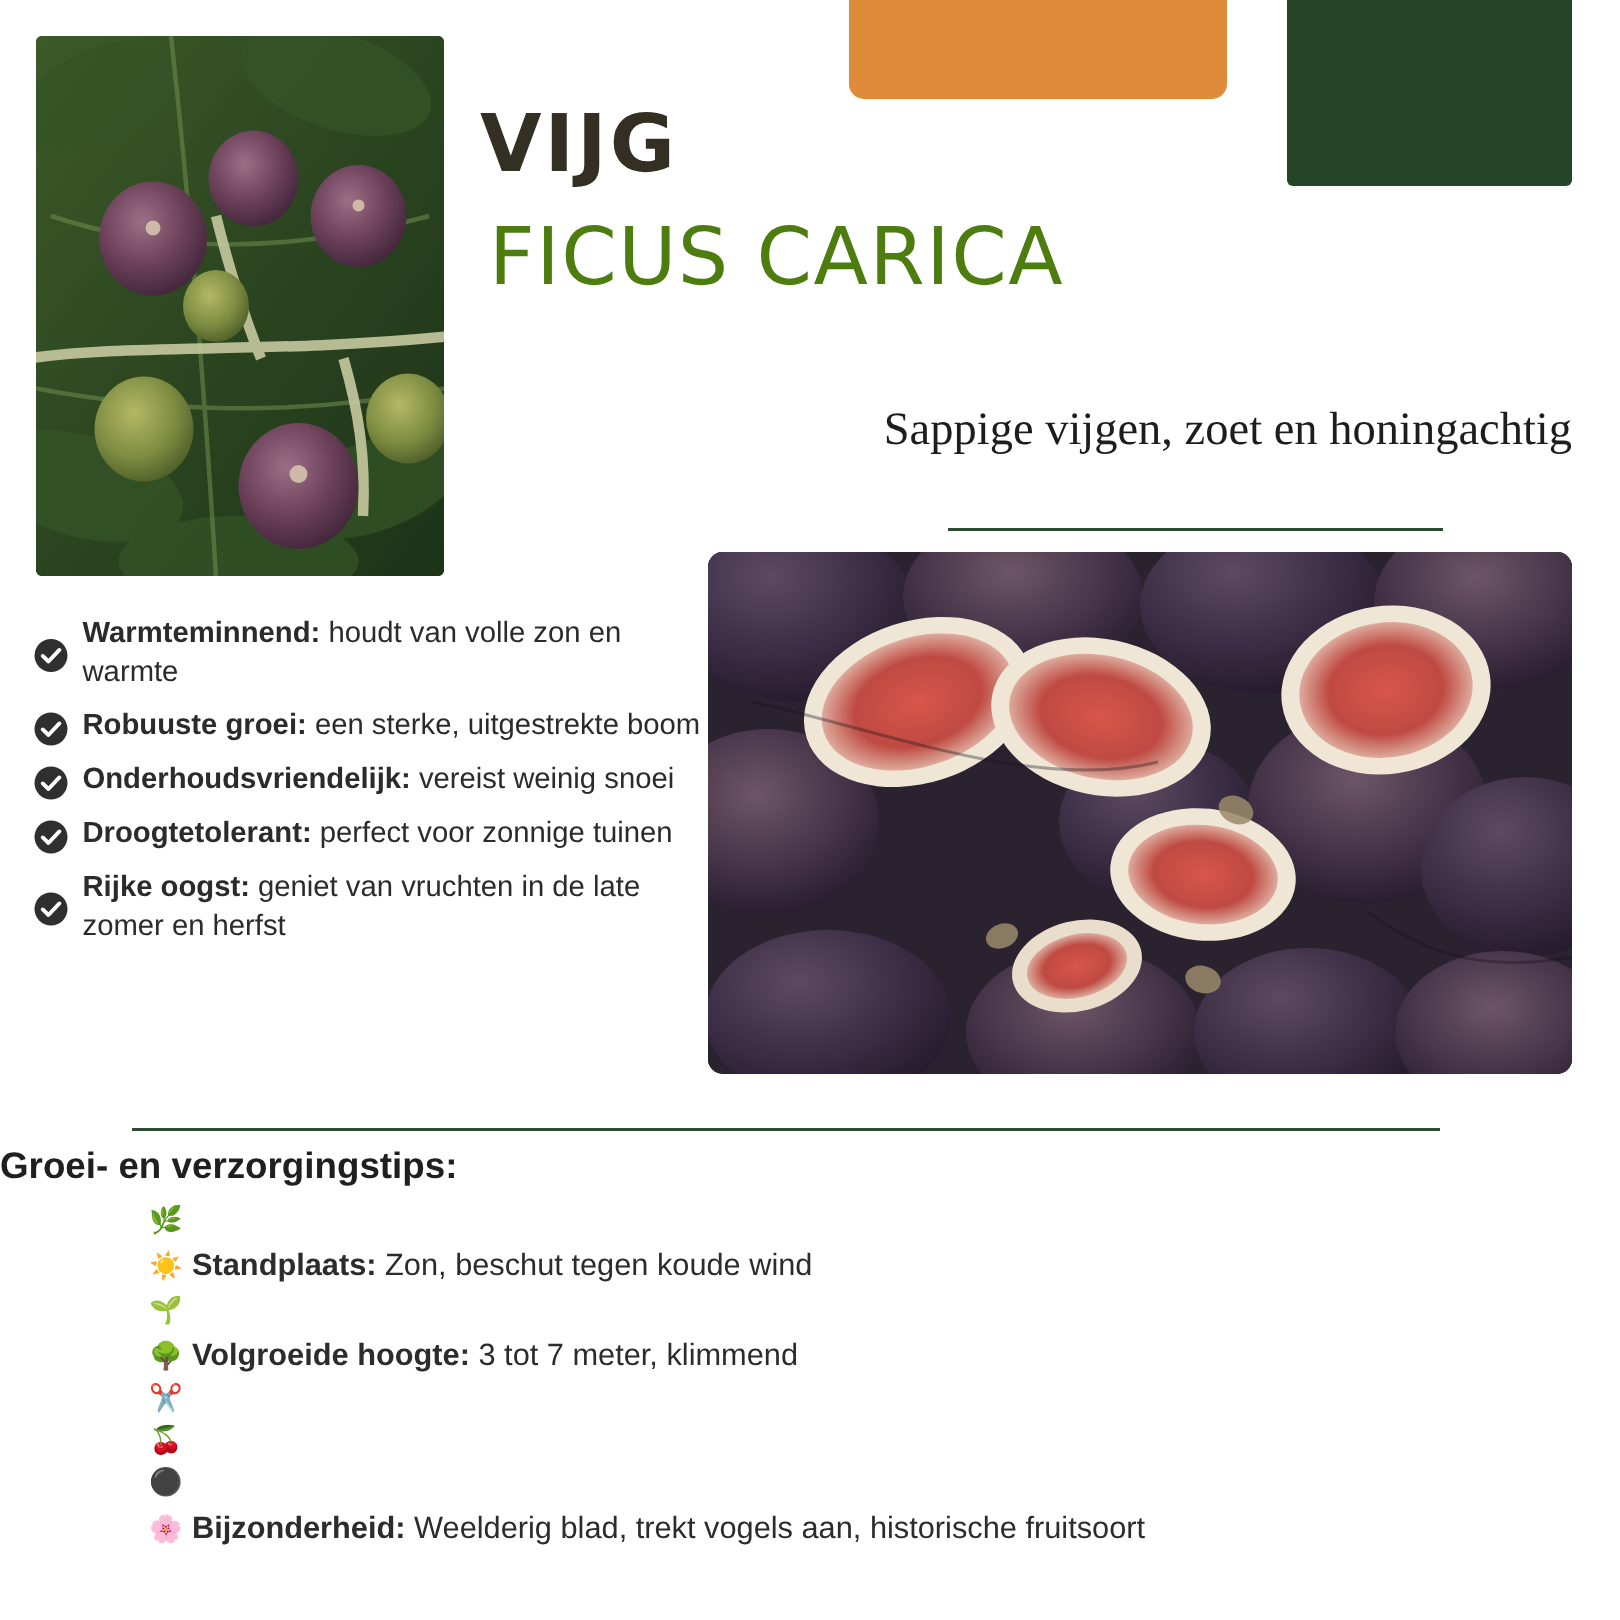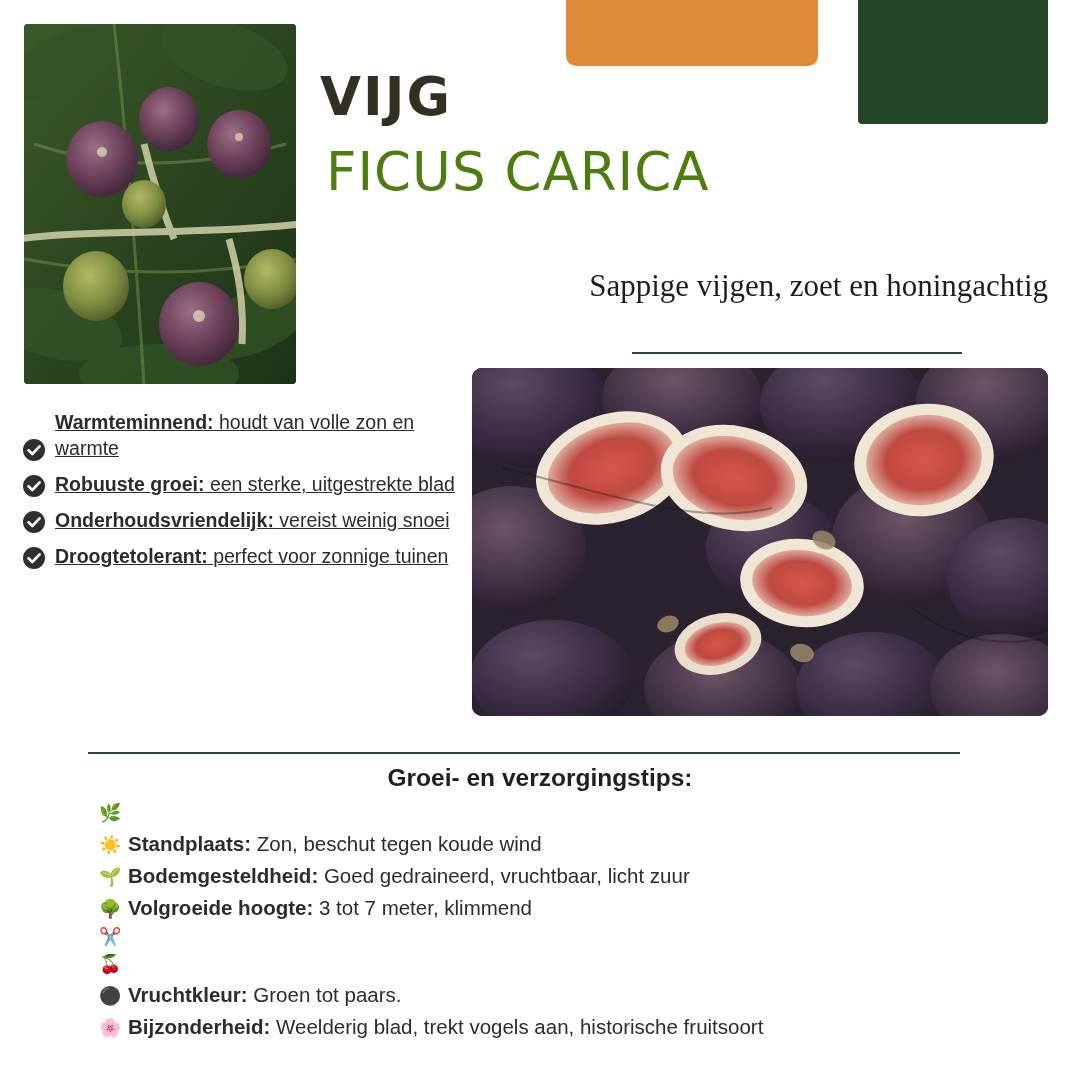--- a/index.html
+++ b/index.html
@@ -95,23 +95,22 @@
 
   
   .features {
     position: absolute;
     left: 22px;
     top: 410px;
     width: 452px;
   }
   .feature-item {
     display: flex;
-    align-items: flex-end;
+    align-items: center;
     margin-bottom: 9px;
-    text-decoration: underline;
   }
   .check-icon {
     flex: 0 0 auto;
     width: 24px;
     height: 24px;
     margin-right: 9px;
     margin-top: 3px;
   }
   .feature-text {
     font-size: 19.5px;
@@ -142,21 +141,20 @@
     top: 752px;
     width: 872px;
     height: 2px;
     background: #2c4a2e;
   }
   .tips-title {
     position: absolute;
     left: 0;
     right: 0;
     top: 764px;
-    text-align: center;
     font-size: 24.5px;
     font-weight: 700;
     color: #1f1f1f;
   }
   .tips-list {
     position: absolute;
     left: 0;
     right: 0;
     top: 800px;
   }
@@ -255,21 +253,21 @@
     <span class="feature-text"><b>Warmteminnend:</b><span> houdt van volle zon en warmte</span></span>
   </div>
 
   <div class="feature-item">
     <span class="check-icon">
       <svg width="24" height="24" viewBox="0 0 24 24" xmlns="http://www.w3.org/2000/svg">
         <circle cx="12" cy="12" r="11" fill="#2f2f2f"></circle>
         <path d="M6.5 12.3 L10.3 16 L17.6 8.3" fill="none" stroke="#ffffff" stroke-width="2.6" stroke-linecap="round" stroke-linejoin="round"></path>
       </svg>
     </span>
-    <span class="feature-text"><b>Robuuste groei:</b><span> een sterke, uitgestrekte blad</span></span>
+    <span class="feature-text"><b>Robuuste groei:</b><span> een sterke, uitgestrekte boom</span></span>
   </div>
 
   <div class="feature-item">
     <span class="check-icon">
       <svg width="24" height="24" viewBox="0 0 24 24" xmlns="http://www.w3.org/2000/svg">
         <circle cx="12" cy="12" r="11" fill="#2f2f2f"></circle>
         <path d="M6.5 12.3 L10.3 16 L17.6 8.3" fill="none" stroke="#ffffff" stroke-width="2.6" stroke-linecap="round" stroke-linejoin="round"></path>
       </svg>
     </span>
     <span class="feature-text"><b>Onderhoudsvriendelijk:</b><span> vereist weinig snoei</span></span>
@@ -278,20 +276,29 @@
   <div class="feature-item">
     <span class="check-icon">
       <svg width="24" height="24" viewBox="0 0 24 24" xmlns="http://www.w3.org/2000/svg">
         <circle cx="12" cy="12" r="11" fill="#2f2f2f"></circle>
         <path d="M6.5 12.3 L10.3 16 L17.6 8.3" fill="none" stroke="#ffffff" stroke-width="2.6" stroke-linecap="round" stroke-linejoin="round"></path>
       </svg>
     </span>
     <span class="feature-text"><b>Droogtetolerant:</b><span> perfect voor zonnige tuinen</span></span>
   </div>
 
+  <div class="feature-item">
+    <span class="check-icon">
+      <svg width="24" height="24" viewBox="0 0 24 24" xmlns="http://www.w3.org/2000/svg">
+        <circle cx="12" cy="12" r="11" fill="#2f2f2f"></circle>
+        <path d="M6.5 12.3 L10.3 16 L17.6 8.3" fill="none" stroke="#ffffff" stroke-width="2.6" stroke-linecap="round" stroke-linejoin="round"></path>
+      </svg>
+    </span>
+    <span class="feature-text"><b>Rijke oogst:</b><span> geniet van vruchten in de late zomer en herfst</span></span>
+  </div>
 
 </div>
 
 <div class="figs-photo">
   <svg width="576" height="348" viewBox="0 0 576 348" xmlns="http://www.w3.org/2000/svg" aria-hidden="true">
     <defs>
       <radialGradient id="wholefig" cx="38%" cy="30%" r="75%">
         <stop offset="0%" stop-color="#5c4a62"></stop>
         <stop offset="55%" stop-color="#3c2e46"></stop>
         <stop offset="100%" stop-color="#241a2b"></stop>
@@ -366,39 +373,37 @@
     <span class="tip-emoji">🌿</span>
   </div>
 
   <div class="tip-item">
     <span class="tip-emoji">☀️</span>
     <span class="tip-text"><b>Standplaats:</b><span> Zon, beschut tegen koude wind</span></span>
   </div>
 
   <div class="tip-item">
     <span class="tip-emoji">🌱</span>
-    <span class="tip-text"><b>Bodemgesteldheid:</b><span> Goed gedraineerd, vruchtbaar, licht zuur</span></span>
   </div>
 
   <div class="tip-item">
     <span class="tip-emoji">🌳</span>
     <span class="tip-text"><b>Volgroeide hoogte:</b><span> 3 tot 7 meter, klimmend</span></span>
   </div>
 
   <div class="tip-item">
     <span class="tip-emoji">✂️</span>
   </div>
 
   <div class="tip-item">
     <span class="tip-emoji">🍒</span>
   </div>
 
   <div class="tip-item">
     <span class="tip-emoji">⚫</span>
-    <span class="tip-text"><b>Vruchtkleur:</b><span> Groen tot paars.</span></span>
   </div>
 
   <div class="tip-item">
     <span class="tip-emoji">🌸</span>
     <span class="tip-text"><b>Bijzonderheid:</b><span> Weelderig blad, trekt vogels aan, historische fruitsoort</span></span>
   </div>
 
 </div>
 
 </body></html>

